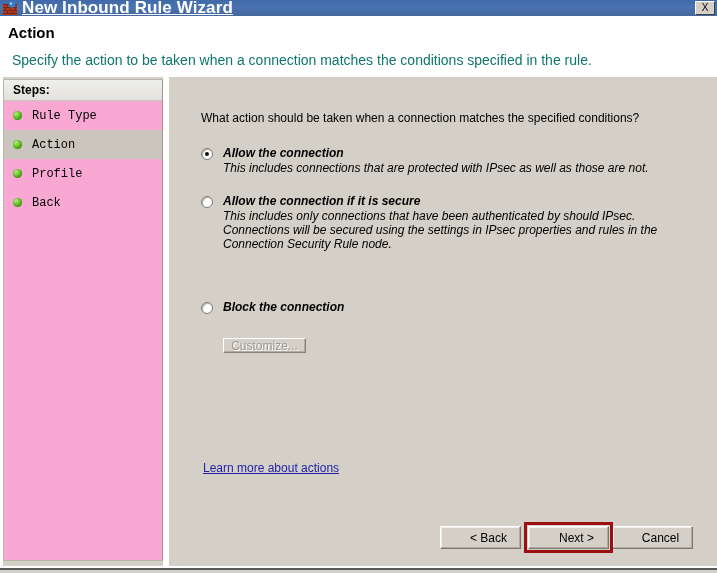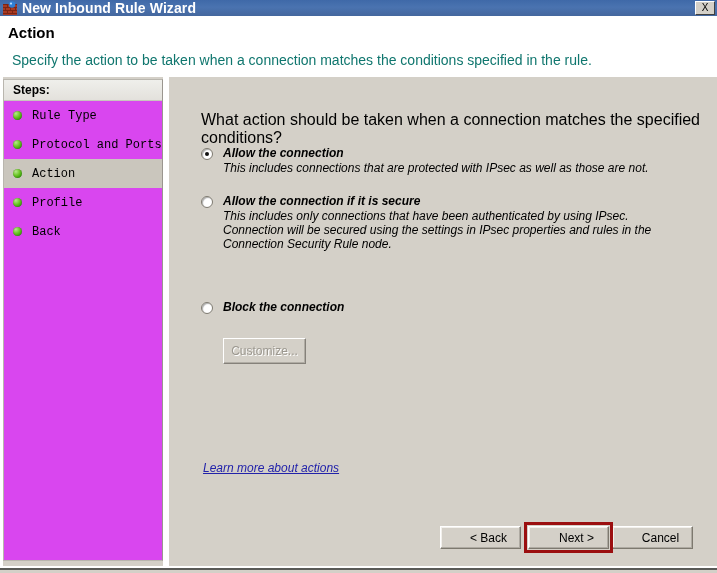--- a/index.html
+++ b/index.html
@@ -35,25 +35,26 @@
   }
   #titlebar-icon {
     width: 14px;
     height: 14px;
     position: relative;
     flex: 0 0 auto;
     margin-right: 5px;
   }
   .tb-title {
     color: #ffffff;
-    font-size: 14px;
+    font-size: 17px;
     font-weight: bold;
     letter-spacing: 0.1px;
     white-space: nowrap;
     line-height: 16px;
+    text-decoration: underline;
   }
   #close-btn {
     position: absolute;
     right: 2px;
     top: 1px;
     width: 20px;
     height: 14px;
     background: #d4d0c8;
     border-top: 1px solid #ffffff;
     border-left: 1px solid #ffffff;
@@ -95,21 +96,21 @@
     color: #0f766e;
   }
 
   
   #sidebar {
     position: absolute;
     left: 3px;
     top: 79px;
     width: 160px;
     height: 482px;
-    background: #d946ef;
+    background: #f9a8d4;
     border: 1px solid #b9b6ae;
     border-right-color: #9a968f;
     box-sizing: border-box;
     overflow: hidden;
   }
   #steps-header {
     height: 21px;
     background: linear-gradient(to bottom, #efefeb 0%, #e3e1dc 100%);
     border-bottom: 1px solid #c8c5bd;
     display: flex;
@@ -152,21 +153,21 @@
     width: 545px;
     height: 482px;
     background: #d4d0c8;
     box-sizing: border-box;
   }
 
   #question {
     position: absolute;
     left: 32px;
     top: 32px;
-    font-size: 16px;
+    font-size: 12px;
     color: #000;
   }
 
   .option {
     position: absolute;
     left: 32px;
     width: 480px;
     font-style: italic;
   }
   .opt-head {
@@ -209,21 +210,21 @@
     font-size: 12px;
     color: #000;
     line-height: 14px;
   }
 
   #customize-btn {
     position: absolute;
     left: 54px;
     top: 259px;
     width: 83px;
-    height: 26px;
+    height: 15px;
     background: #d4d0c8;
     border: 1px solid;
     border-color: #ffffff #85817a #85817a #ffffff;
     box-shadow: inset -1px -1px 0 #b0aca4;
     box-sizing: border-box;
     font-size: 12px;
     color: #9c9890;
     text-shadow: 1px 1px 0 #ffffff;
     display: flex;
     align-items: center;
@@ -232,21 +233,20 @@
   }
 
   #learn-link {
     position: absolute;
     left: 34px;
     top: 382px;
     font-size: 12px;
     color: #2222aa;
     text-decoration: underline;
     cursor: default;
-    font-style: italic;
   }
 
   
   .btn {
     position: absolute;
     height: 23px;
     width: 81px;
     background: #d4d0c8;
     border: 1px solid;
     border-color: #ffffff #7d796f #7d796f #ffffff;
@@ -348,24 +348,20 @@
   <div id="right-edge"></div>
 
   <div id="sidebar">
     <div id="steps-header">Steps:</div>
 
     <div class="step-row">
       <span class="step-bullet"></span>
       <span class="step-label">Rule Type</span>
     </div>
 
-    <div class="step-row">
-      <span class="step-bullet"></span>
-      <span class="step-label">Protocol and Ports</span>
-    </div>
 
     <div class="step-row selected">
       <span class="step-bullet"></span>
       <span class="step-label">Action</span>
     </div>
 
     <div class="step-row">
       <span class="step-bullet"></span>
       <span class="step-label">Profile</span>
     </div>
@@ -386,21 +382,21 @@
         <span class="opt-title">Allow the connection</span>
       </div>
       <div class="opt-desc">This includes connections that are protected with IPsec as well as those are not.</div>
     </div>
 
     <div class="option" style="top:116px;">
       <div class="opt-head">
         <span class="radio"></span>
         <span class="opt-title">Allow the connection if it is secure</span>
       </div>
-      <div class="opt-desc">This includes only connections that have been authenticated by using IPsec.  Connection will be secured using the settings in IPsec properties and rules in the Connection Security Rule node.</div>
+      <div class="opt-desc">This includes only connections that have been authenticated by should IPsec.  Connections will be secured using the settings in IPsec properties and rules in the Connection Security Rule node.</div>
     </div>
 
     <div id="customize-btn">Customize...</div>
 
     <div class="option" style="top:222px;">
       <div class="opt-head">
         <span class="radio"></span>
         <span class="opt-title">Block the connection</span>
       </div>
     </div>

